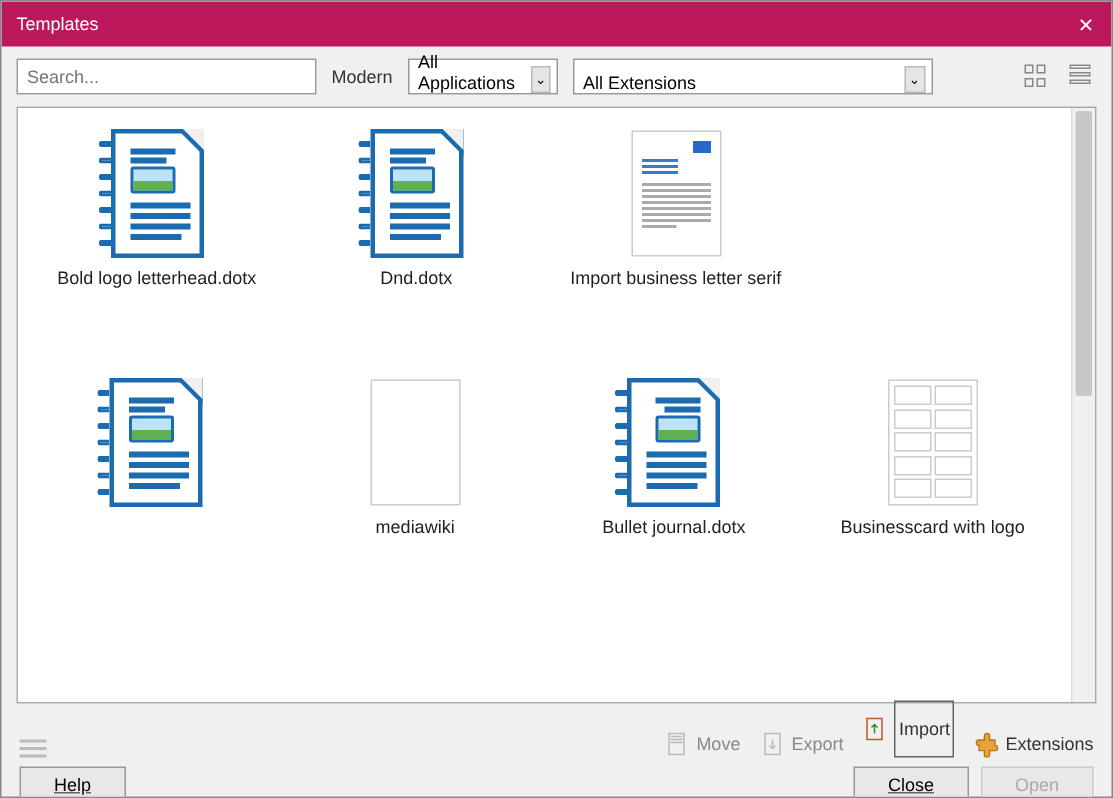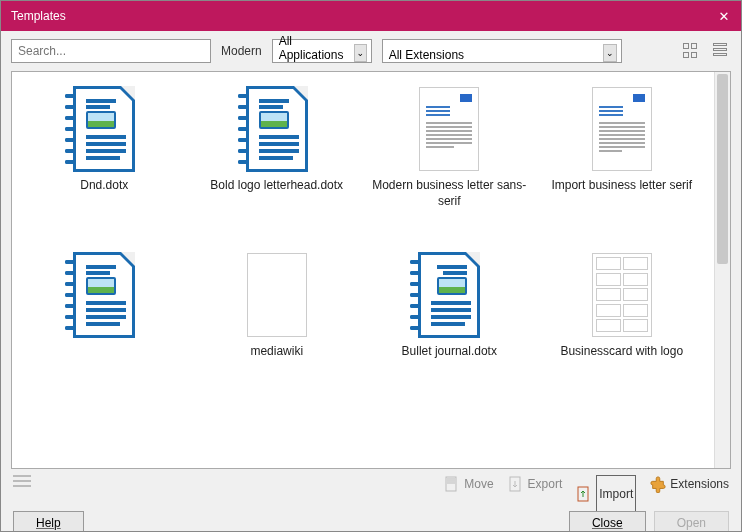--- a/index.html
+++ b/index.html
@@ -20,21 +20,21 @@
 .viewbtn2 .ln { width:14px; height:3px; border:1px solid #888; }
 .main { display:flex; border:1px solid #aaa; margin:0 10px; height:398px; background:#fff; }
 .grid { flex:1; padding:14px 6px; overflow:hidden; }
 .row { display:flex; }
 .cell { width:173px; display:flex; flex-direction:column; align-items:center; }
 .thumb { width:62px; height:86px; margin-bottom:6px; display:flex; align-items:center; justify-content:center; }
 .label { font-size:12px; text-align:center; color:#222; line-height:1.3; min-height:32px; }
 .scrollbar { width:16px; background:#f0f0f0; border-left:1px solid #ddd; position:relative; }
 .scrollbar .thumb-scroll { position:absolute; top:2px; left:2px; right:2px; height:190px; background:#c8c8c8; border-radius:2px; }
 .footer { padding:6px 12px; }
-.footer-top { display:flex; align-items:flex-start; height:30px; }
+.footer-top { display:flex; align-items:flex-end; height:30px; }
 .hamburger { width:18px; display:flex; flex-direction:column; gap:3px; }
 .hamburger div { height:2px; background:#bbb; }
 .footer-top .spacer { flex:1; }
 .action { display:flex; align-items:center; gap:4px; margin-left:14px; font-size:12px; color:#888; }
 .action.enabled { color:#333; }
 .action .icn { width:16px; height:18px; }
 .footer-bottom { display:flex; align-items:center; margin-top:6px; }
 .help-btn, .btn { height:24px; padding:0 22px; border:1px solid #999; background:#e8e8e8; display:flex; align-items:center; justify-content:center; font-size:12px; text-decoration:underline; text-decoration-color:#666;}
 .btn.no-ul{text-decoration:none;}
 .footer-bottom .spacer { flex:1; }
@@ -128,21 +128,21 @@
                 <div class="ln1"></div>
                 <div class="ln2"></div>
                 <div class="img"></div>
                 <div class="lnb b1"></div>
                 <div class="lnb b2"></div>
                 <div class="lnb b3"></div>
                 <div class="lnb b4"></div>
               </div>
             </div>
         </div>
-        <div class="label">Dnd.dotx</div>
+        <div class="label">Bold logo letterhead.dotx</div>
       </div>
       <div class="cell">
         <div class="thumb">
           <div class="tpl-doc">
               <div class="binding">
                 <span></span>
                 <span></span>
                 <span></span>
                 <span></span>
                 <span></span>
@@ -154,43 +154,21 @@
                 <div class="ln1"></div>
                 <div class="ln2"></div>
                 <div class="img"></div>
                 <div class="lnb b1"></div>
                 <div class="lnb b2"></div>
                 <div class="lnb b3"></div>
                 <div class="lnb b4"></div>
               </div>
             </div>
         </div>
-        <div class="label">Bold logo letterhead.dotx</div>
-      </div>
-      <div class="cell">
-        <div class="thumb">
-          <div class="letter-thumb">
-              <div class="logo"></div>
-              <div class="addr">
-                <div></div>
-                <div></div>
-                <div></div>
-              </div>
-              <div class="body">
-                <div></div>
-                <div></div>
-                <div></div>
-                <div></div>
-                <div></div>
-                <div></div>
-                <div style="width:60%"></div>
-              </div>
-            </div>
-        </div>
-        <div class="label">Modern business letter sans-serif</div>
+        <div class="label">Dnd.dotx</div>
       </div>
       <div class="cell">
         <div class="thumb">
           <div class="letter-thumb">
               <div class="logo"></div>
               <div class="addr">
                 <div></div>
                 <div></div>
                 <div></div>
               </div>

